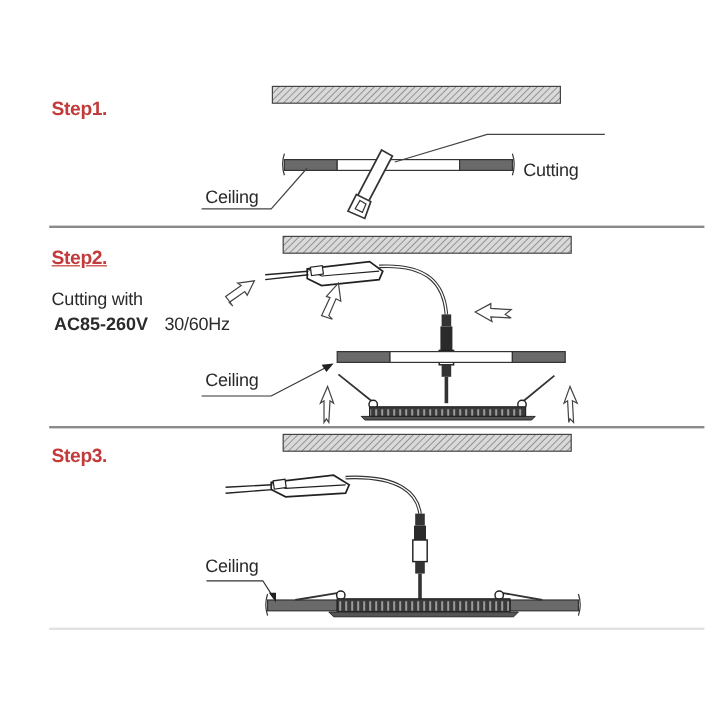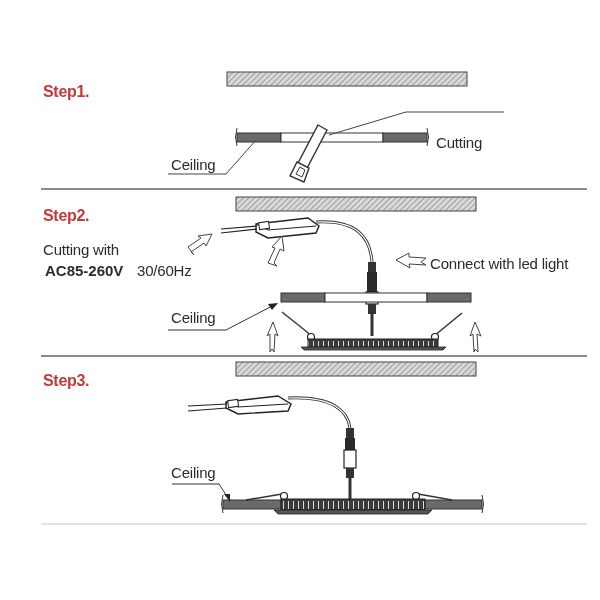--- a/index.html
+++ b/index.html
@@ -143,22 +143,21 @@
   </svg>
 
   <div class="divider" style="top:188px;"></div>
   <div class="divider" style="top:355px;"></div>
   <div class="divider" style="top:523px; background:#e2e2e2;"></div>
 
   <span class="lbl step" style="left:27px; top:83px;">Step1.</span>
   <span class="lbl txt" style="left:420px; top:94px;margin-top:40px;">Cutting</span>
   <span class="lbl txt" style="left:155px; top:156px;">Ceiling</span>
 
-  <span class="lbl step" style="left:27px; top:207px;">Step2.</span>
+  <span class="lbl step" style="left:27px; top:207px;text-decoration:underline;">Step2.</span>
   <span class="lbl txt" style="left:27px; top:241px;">Cutting with</span>
   <span class="lbl txt-plain" style="left:29px; top:262px;">AC85-260V</span>
   <span class="lbl txt" style="left:121px; top:262px;">30/60Hz</span>
-  <span class="lbl txt" style="left:414px; top:255px;">Connect with led light</span>
   <span class="lbl txt" style="left:155px; top:309px;">Ceiling</span>
 
   <span class="lbl step" style="left:27px; top:372px;">Step3.</span>
   <span class="lbl txt" style="left:155px; top:464px;">Ceiling</span>
 </div>
 
 </body></html>

